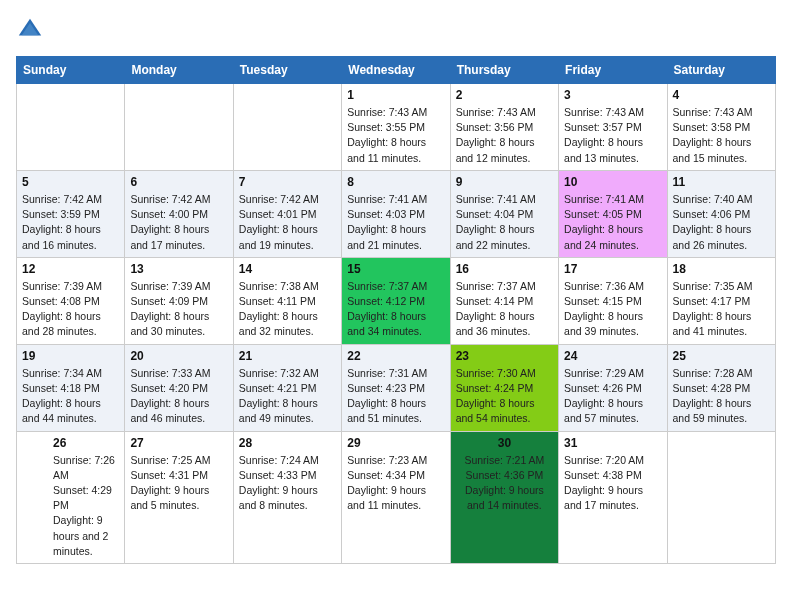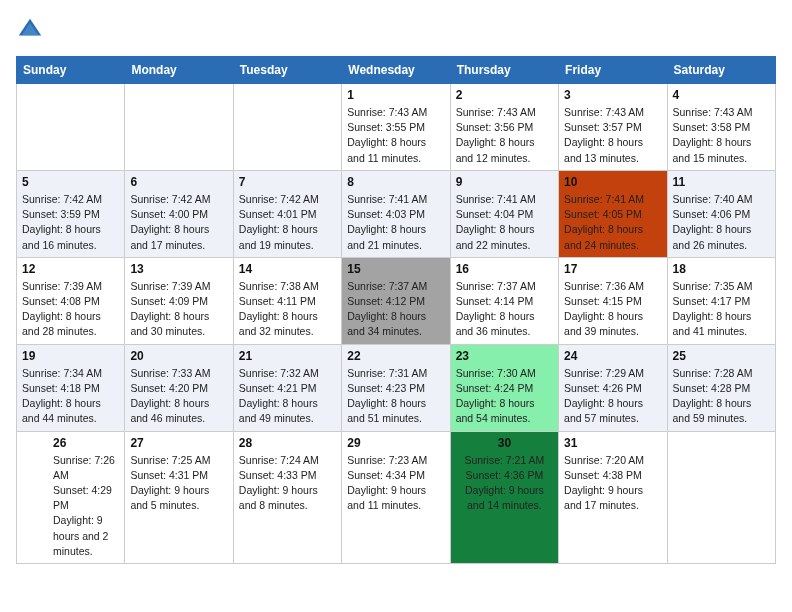--- a/index.html
+++ b/index.html
@@ -188,21 +188,21 @@
           </div>
         </td>
         <td style="background: rgb(238, 242, 248);">
           <div class="day-number">9</div>
           <div class="day-info">
             <div>Sunrise: 7:41 AM</div>
             <div>Sunset: 4:04 PM</div>
             <div>Daylight: 8 hours and 22 minutes.</div>
           </div>
         </td>
-        <td style="background: #c2410c; margin-top: 10px;">
+        <td style="background: #f0abfc; margin-top: 10px;">
           <div class="day-number">10</div>
           <div class="day-info">
             <div>Sunrise: 7:41 AM</div>
             <div>Sunset: 4:05 PM</div>
             <div>Daylight: 8 hours and 24 minutes.</div>
           </div>
         </td>
         <td style="background: rgb(238, 242, 248);">
           <div class="day-number">11</div>
           <div class="day-info">
@@ -230,21 +230,21 @@
           </div>
         </td>
         <td style="background: rgb(255, 255, 255); margin-left: 37px;">
           <div class="day-number">14</div>
           <div class="day-info">
             <div>Sunrise: 7:38 AM</div>
             <div>Sunset: 4:11 PM</div>
             <div>Daylight: 8 hours and 32 minutes.</div>
           </div>
         </td>
-        <td style="background: #a3a3a3; margin-left: 24px;">
+        <td style="background: #22c55e; margin-left: 24px;">
           <div class="day-number">15</div>
           <div class="day-info">
             <div>Sunrise: 7:37 AM</div>
             <div>Sunset: 4:12 PM</div>
             <div>Daylight: 8 hours and 34 minutes.</div>
           </div>
         </td>
         <td style="background: rgb(255, 255, 255);">
           <div class="day-number">16</div>
           <div class="day-info">
@@ -296,21 +296,21 @@
           </div>
         </td>
         <td style="background: rgb(238, 242, 248); margin-left: 8px;">
           <div class="day-number">22</div>
           <div class="day-info">
             <div>Sunrise: 7:31 AM</div>
             <div>Sunset: 4:23 PM</div>
             <div>Daylight: 8 hours and 51 minutes.</div>
           </div>
         </td>
-        <td style="background: #86efac;">
+        <td style="background: #84cc16;">
           <div class="day-number">23</div>
           <div class="day-info">
             <div>Sunrise: 7:30 AM</div>
             <div>Sunset: 4:24 PM</div>
             <div>Daylight: 8 hours and 54 minutes.</div>
           </div>
         </td>
         <td style="background: rgb(238, 242, 248);">
           <div class="day-number">24</div>
           <div class="day-info">

